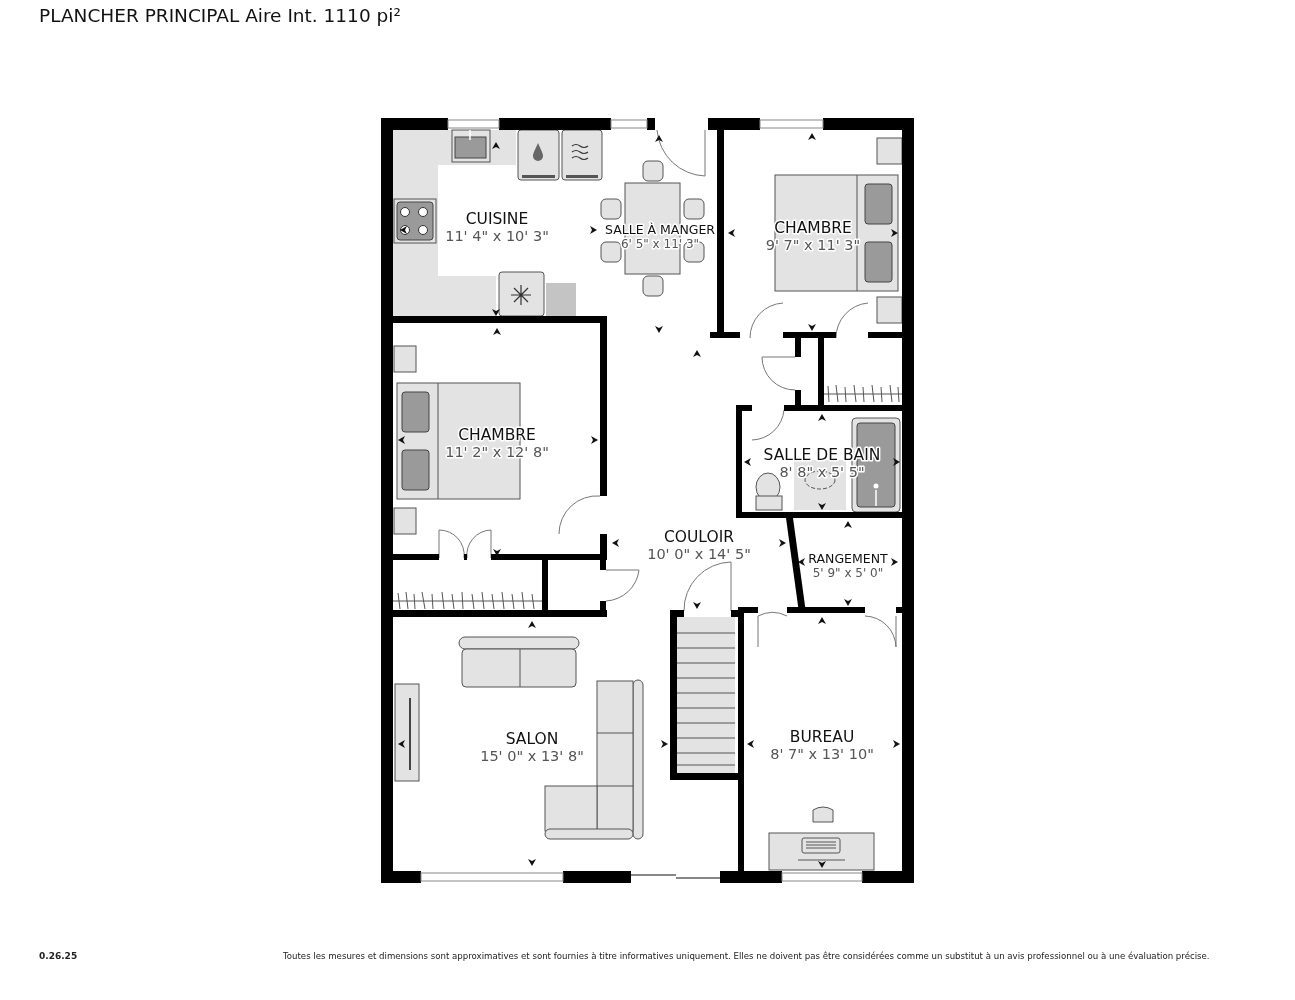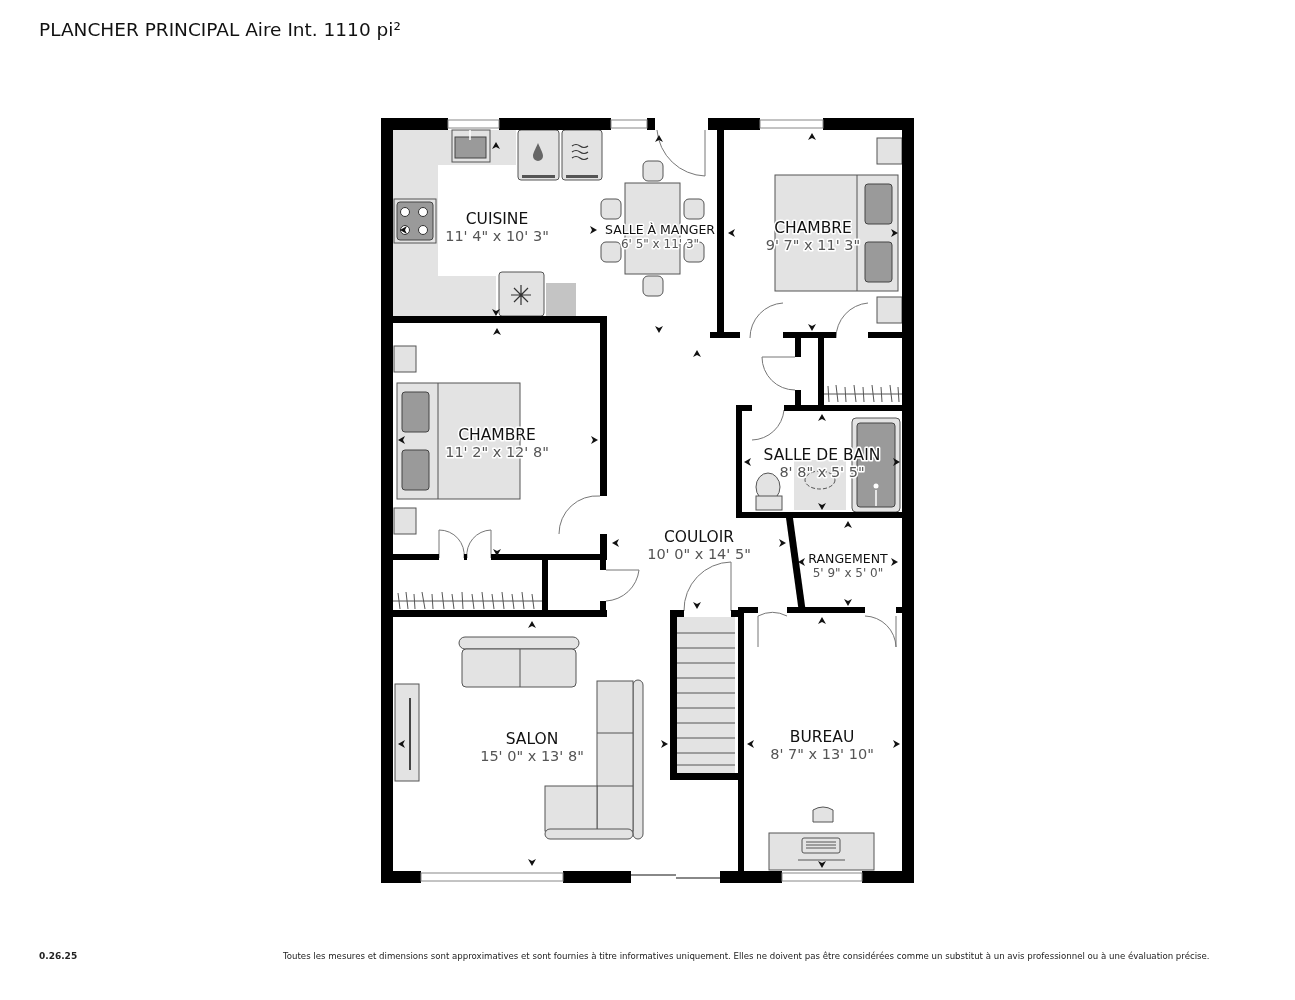--- a/index.html
+++ b/index.html
@@ -1,17 +1,17 @@
 <!DOCTYPE html>
 <html><head>
 <meta charset="utf-8">
 <style>
   html, body { margin: 0; padding: 0; background: #ffffff; }
   body { width: 1295px; height: 1000px; position: relative; overflow: hidden; font-family: "DejaVu Sans", sans-serif; color: #111; }
-  .title { position: absolute; left: 39px; top: 19px; font-size: 18.5px; color: #111; letter-spacing: 0; }
+  .title { position: absolute; left: 39px; top: 5px; font-size: 18.5px; color: #111; letter-spacing: 0; }
   .version { position: absolute; left: 39px; top: 951px; font-size: 9px; color: #222; font-weight: bold; }
   .disclaimer { position: absolute; left: 283px; top: 951px; font-size: 8.6px; color: #222; white-space: nowrap; }
   svg.plan { position: absolute; left: 0; top: 0; }
   .rname { font-family: "DejaVu Sans", sans-serif; font-size: 15.5px; fill: #111; text-anchor: middle; }
   .rdim { font-family: "DejaVu Sans", sans-serif; font-size: 14.5px; fill: #555; text-anchor: middle; }
   .rname-sm { font-family: "DejaVu Sans", sans-serif; font-size: 12.5px; fill: #111; text-anchor: middle; }
   .rdim-sm { font-family: "DejaVu Sans", sans-serif; font-size: 12px; fill: #555; text-anchor: middle; }
   .halo { paint-order: stroke; stroke: #fff; stroke-width: 3px; stroke-linejoin: round; }
   .wall { fill: #000; }
   .floor-grey { fill: #e3e3e3; }

